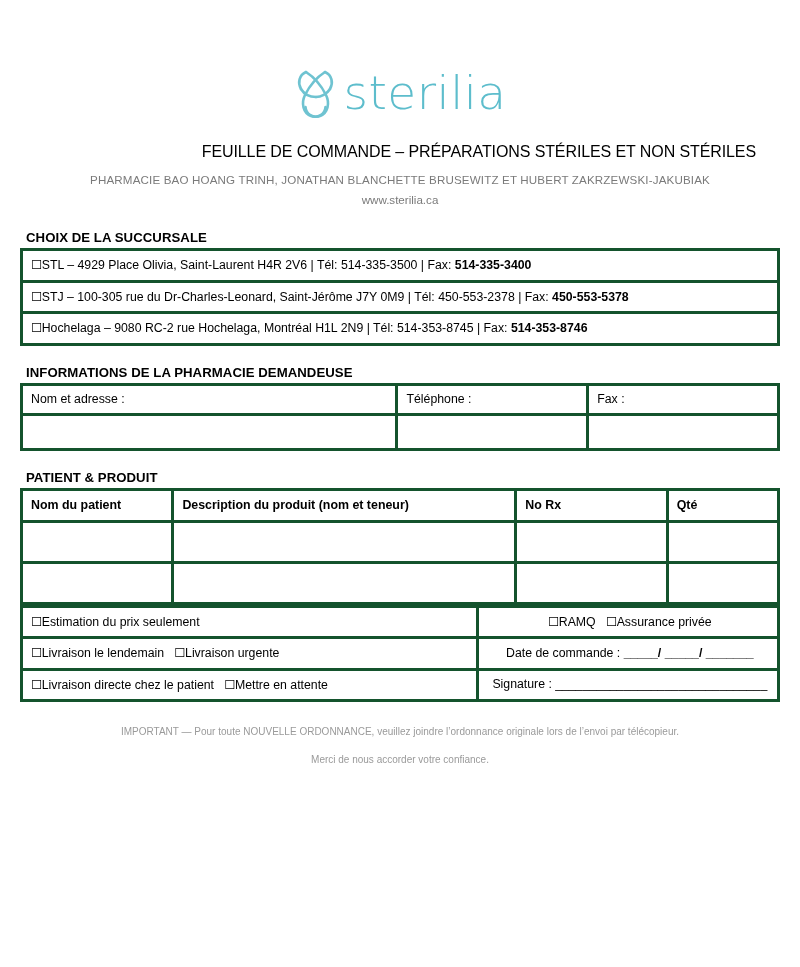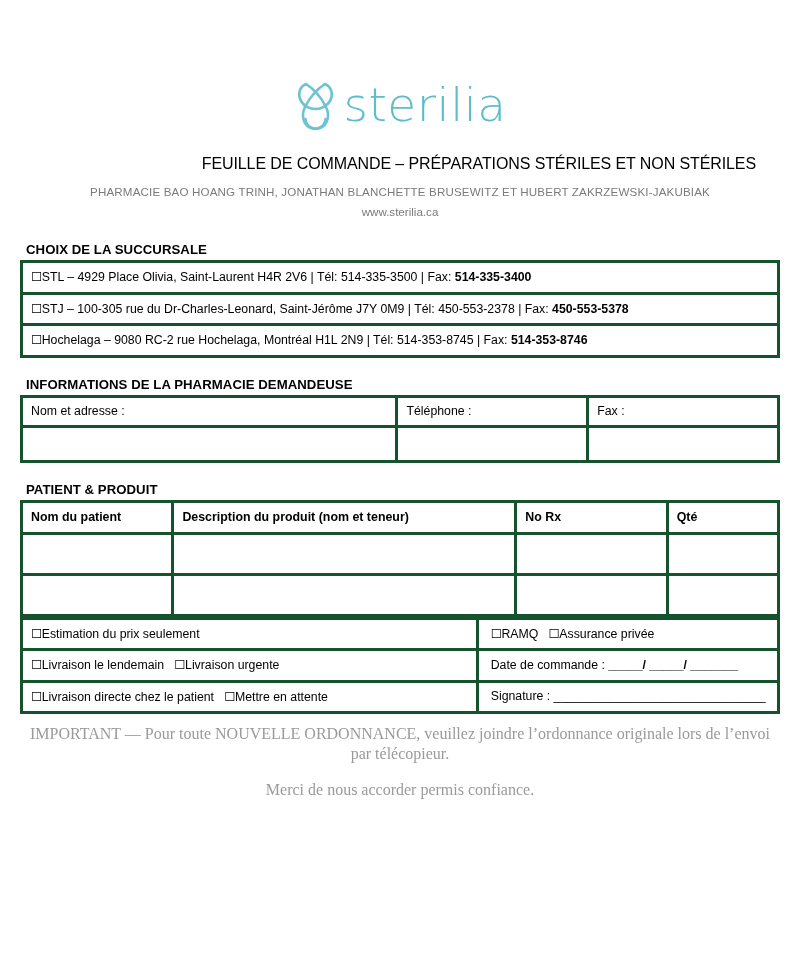--- a/index.html
+++ b/index.html
@@ -13,21 +13,21 @@
     height: 967px;
     font-family: "Liberation Sans", sans-serif;
     color: #000000;
     -webkit-font-smoothing: antialiased;
   }
   .page {
     position: relative;
     width: 800px;
     height: 967px;
     box-sizing: border-box;
-    padding: 12px 20px;
+    padding: 0 20px;
   }
 
   
   .logo-block {
     padding-top: 62px;
     display: flex;
     align-items: center;
     justify-content: center;
     gap: 4px;
     height: 64px;
@@ -127,32 +127,32 @@
   }
   .patient-table td.row-cell { height: 26px; }
 
   
   .options-table td {
     padding: 8px 8px 8px 20px;
     height: 16px;
   }
   .options-table td.right-cell {
     padding-left: 12px;
+    text-align: center;
   }
   .ul-date  { display: inline-block; font-weight: bold; }
   .ul-sig   { display: inline-block; }
 
   
   .footer {
-    margin-top: 10px;
+    margin-top: 24px;
     text-align: center;
     color: #9a9a9a;
-    font-size: 16px;
+    font-size: 10px;
     line-height: 1.25;
-    font-family: Liberation Serif, serif;
   }
   .footer .line2 {
     margin-top: 16px;
   }
 </style>
 </head>
 <body>
 
 <div class="page">
 
@@ -274,16 +274,16 @@
         </td>
         <td class="right-cell">
           <span>Signature : </span><span class="ul-sig">_______________________________</span>
         </td>
       </tr>
     </tbody>
   </table>
 
   <div class="footer">
     <div>IMPORTANT — Pour toute NOUVELLE ORDONNANCE, veuillez joindre l’ordonnance originale lors de l’envoi par télécopieur.</div>
-    <div class="line2">Merci de nous accorder permis confiance.</div>
+    <div class="line2">Merci de nous accorder votre confiance.</div>
   </div>
 
 </div>
 
 </body></html>

